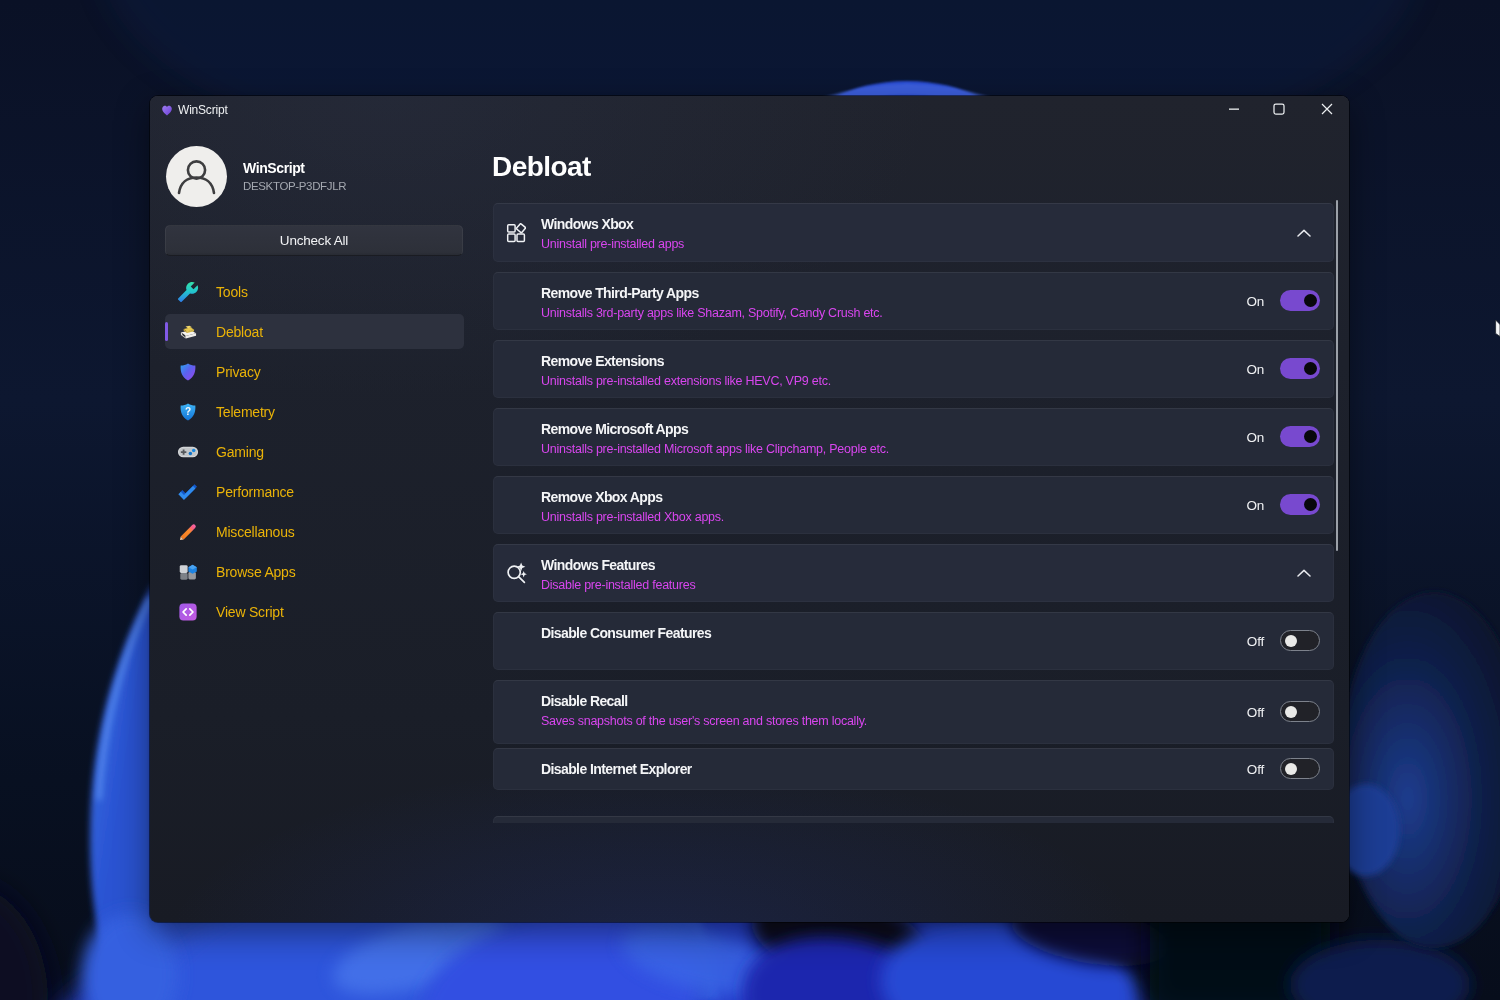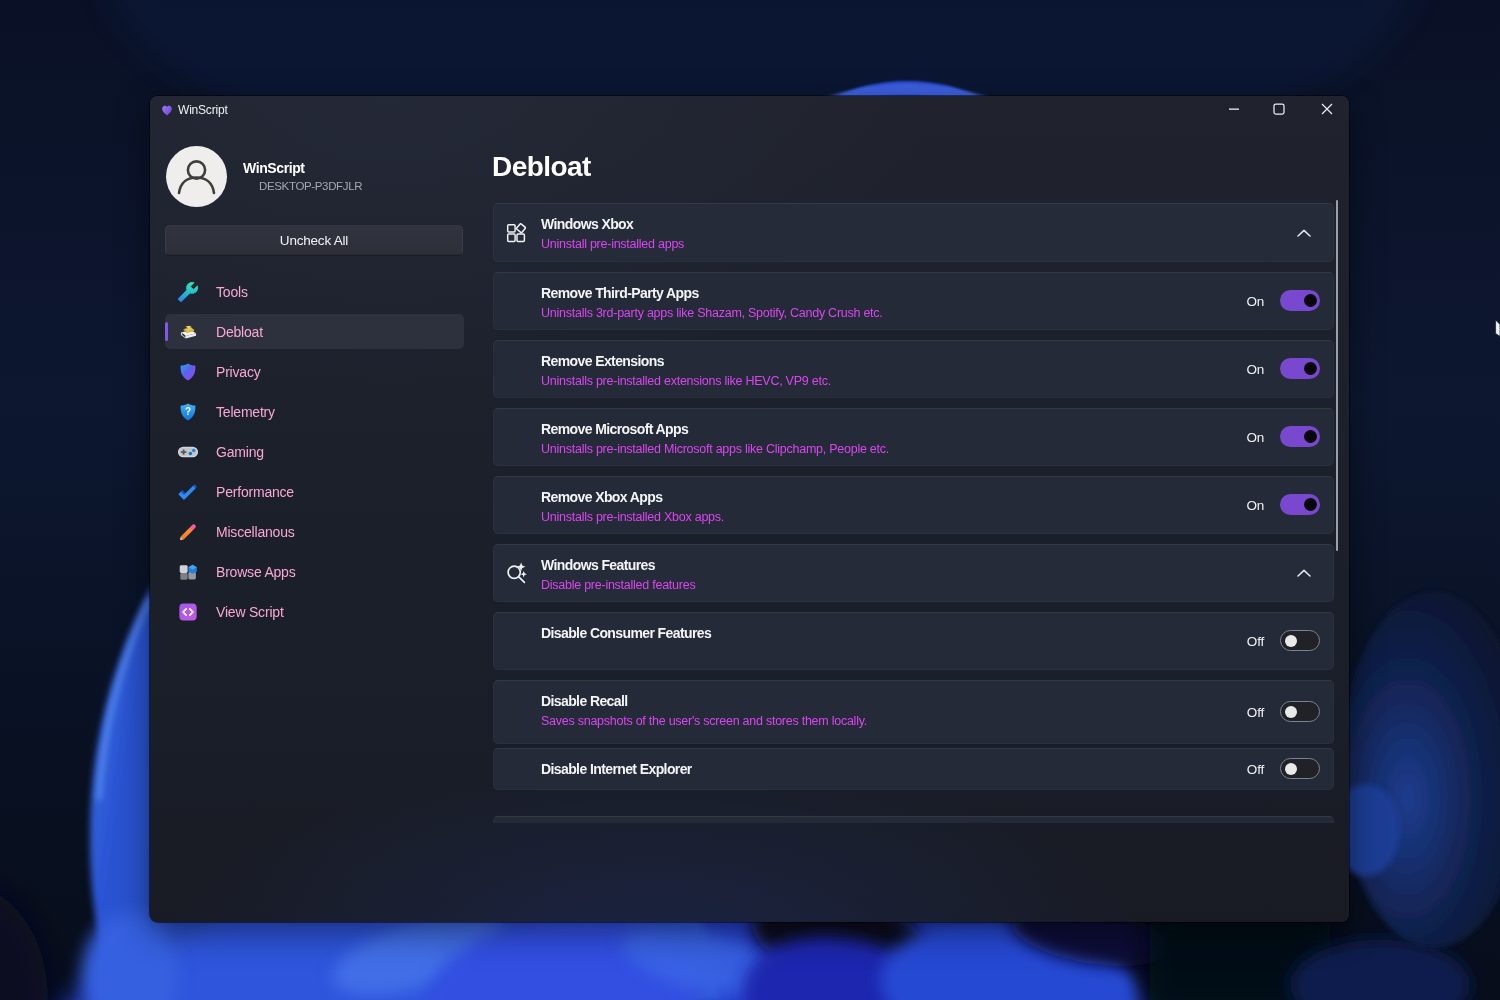--- a/index.html
+++ b/index.html
@@ -24,29 +24,29 @@
   #titlebar { position:absolute; left:0; top:0; width:100%; height:36px; }
   #titlebar .logo { position:absolute; left:10px; top:7px; }
   #titlebar .tname { position:absolute; left:28px; top:7px; font-size:12px; letter-spacing:-0.2px; color:#eef0f2; }
   .caption { position:absolute; top:0; width:44px; height:26px; }
   .caption svg { position:absolute; left:50%; top:50%; transform:translate(-50%,-50%); }
 
   
   #avatar { position:absolute; left:16px; top:50px; width:61px; height:61px; border-radius:50%;
     background:#efeeec; }
   .uname { position:absolute; left:93px; top:64px; font-size:14px; letter-spacing:-0.4px; font-weight:bold; color:#fff; }
-  .udev  { position:absolute; left:93px; top:84px; font-size:11.5px; letter-spacing:-0.35px; color:#a4a8b0;margin-left:16px; }
+  .udev  { position:absolute; left:93px; top:84px; font-size:11.5px; letter-spacing:-0.35px; color:#a4a8b0; }
   #uncheck { position:absolute; left:15px; top:129px; width:298px; height:31px;
     background:linear-gradient(180deg,#31343f 0%, #2d3039 90%, #282b33 100%);
     border:1px solid rgba(255,255,255,.055); border-bottom-color:rgba(0,0,0,.45);
     border-radius:5px; color:#f2f3f5; font-size:13.5px; letter-spacing:-0.2px; text-align:center; line-height:29px; }
   .mi { position:absolute; left:15px; width:299px; height:35px; border-radius:5px; }
   .mi .ic { position:absolute; left:12px; top:50%; transform:translateY(-50%); width:22px; height:22px; }
   .mi .lbl { position:absolute; left:51px; top:50%; transform:translateY(-50%);
-    font-size:14px; letter-spacing:-0.2px; color:#f9a8d4; white-space:nowrap; }
+    font-size:14px; letter-spacing:-0.2px; color:#eab308; white-space:nowrap; }
   .mi.sel { background:#2d313e; }
   .mi.sel::before { content:""; position:absolute; left:0px; top:8px; width:3px; height:19px;
     border-radius:2px; background:#8159e6; }
   h1 { position:absolute; left:342px; top:55px; font-size:28px; font-weight:bold; color:#fff;
     letter-spacing:-0.55px; }
   .card { position:absolute; left:343px; width:841px; background:#252a38;
     border-radius:5px; border:1px solid rgba(255,255,255,.032);
     border-top-color:rgba(255,255,255,.065); }
   .card.hdr { background:#262b3a; }
   .cic { position:absolute; left:12px; top:50%; transform:translateY(-50%); }

